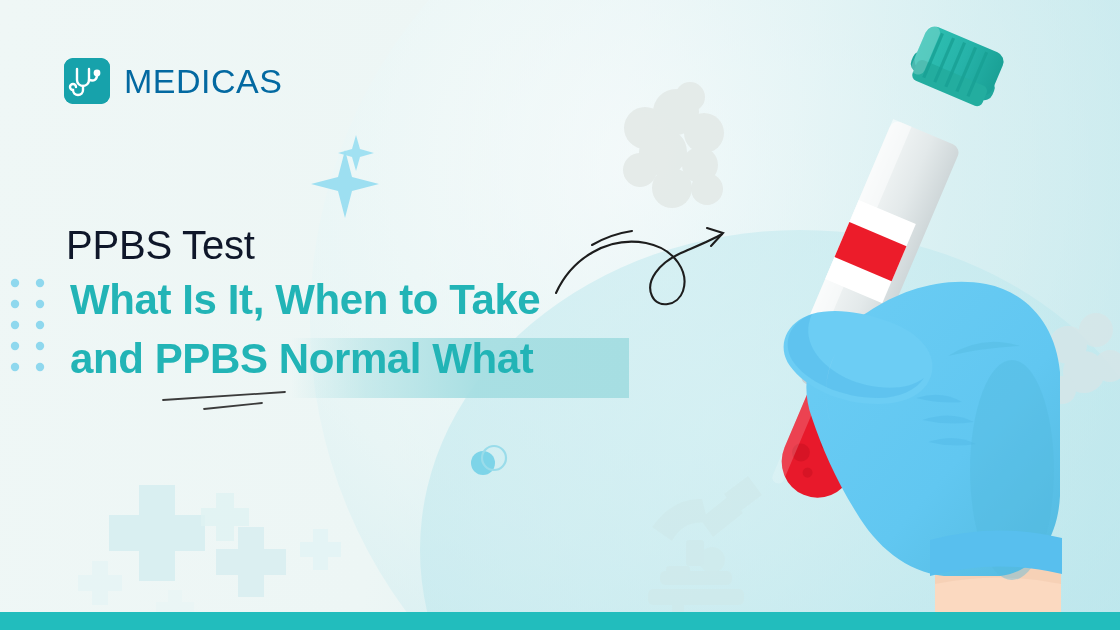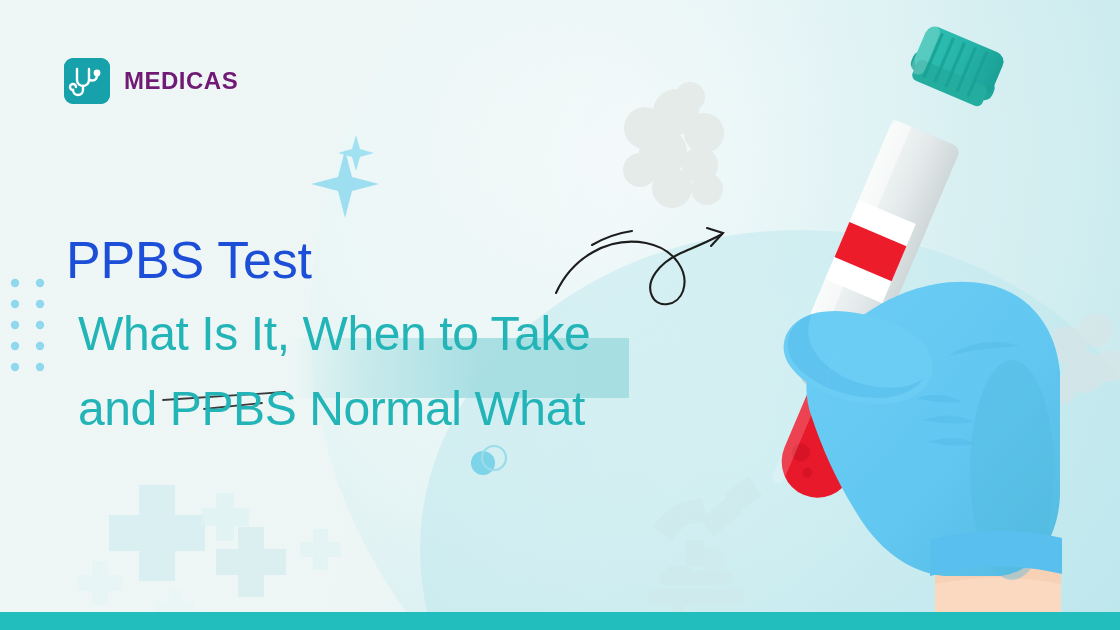--- a/index.html
+++ b/index.html
@@ -71,49 +71,49 @@
     align-items: center;
     gap: 14px;
   }
   .logo-mark {
     width: 46px; height: 46px;
     border-radius: 9px;
     background: #17a2ab;
     display: block;
   }
   .logo-word {
-    font-size: 24px;
-    font-weight: 700;
+    font-size: 34px;
+    font-weight: 400;
     letter-spacing: 0.5px;
-    color: #701a75;
+    color: #0369a1;
   }
 
   
   .headline {
     position: absolute;
     left: 66px;
     top: 222px;
     width: 620px;
   }
   .kicker {
-    font-size: 52px;
+    font-size: 40px;
     font-weight: 400;
-    color: #1d4ed8;
+    color: #0f172a;
     line-height: 1.18;
     letter-spacing: -0.2px;
-    margin: 8px 0 4px 0;
+    margin: 0 0 4px 0;
   }
   .title-line {
     position: relative;
-    font-size: 48px;
-    font-weight: 400;
+    font-size: 42px;
+    font-weight: 700;
     color: #22b4b6;
     line-height: 1.30;
     letter-spacing: -0.4px;
-    margin: 12px;
+    margin: 4px;
     white-space: nowrap;
   }
   .hl-band {
     position: absolute;
     left: 291px;
     top: 338px;
     width: 338px;
     height: 60px;
     background: linear-gradient(90deg,
        rgba(176,226,228,0) 0%,

